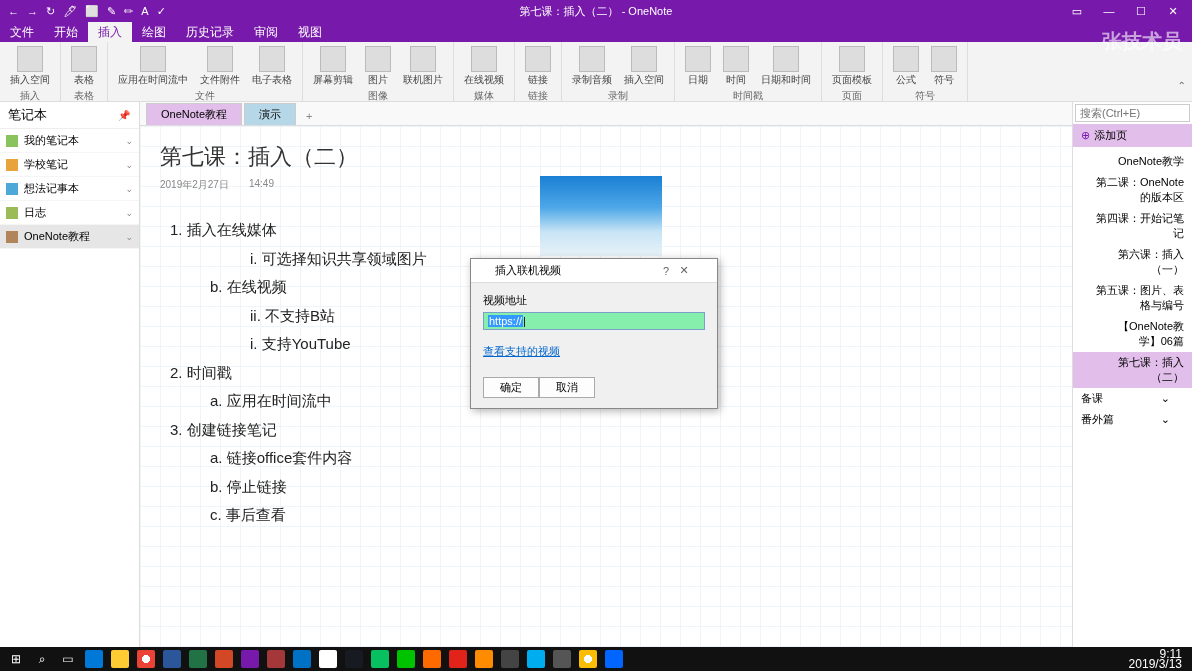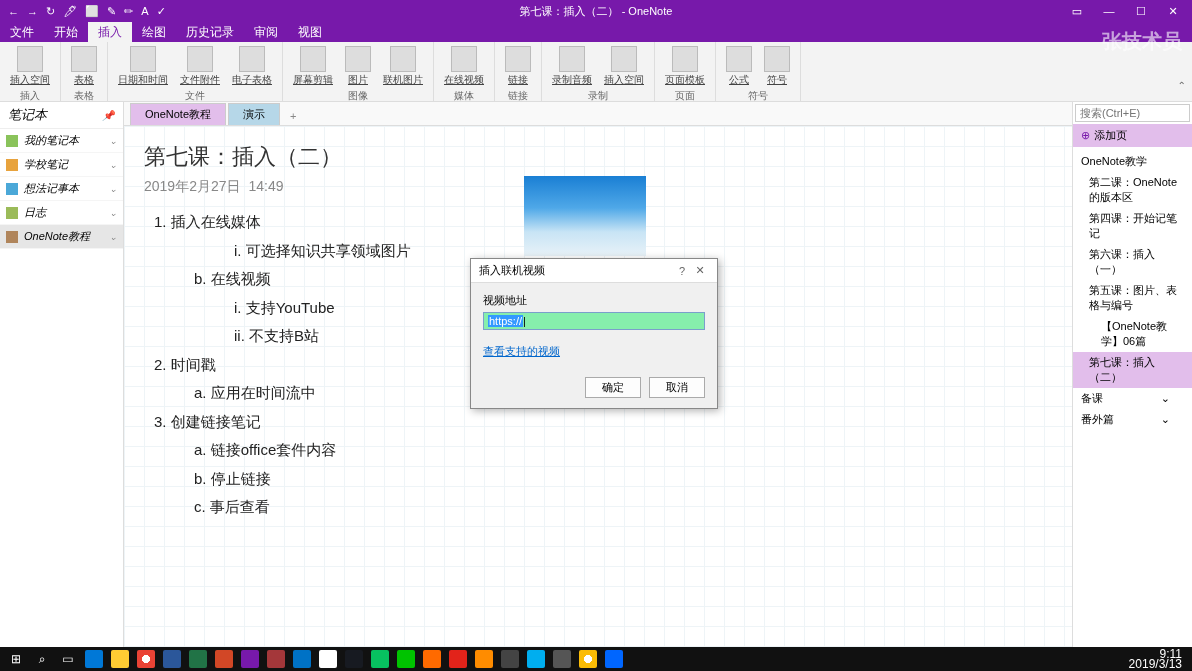--- a/index.html
+++ b/index.html
@@ -8,75 +8,75 @@
 .title-bar .qat{display:flex;align-items:center;gap:8px;padding-left:8px;}
 .title-bar .qat span{cursor:pointer;font-size:11px;}
 .title-bar .title{position:absolute;left:50%;transform:translateX(-50%);}
 .title-bar .win-controls{margin-left:auto;display:flex;gap:6px;padding-right:6px;}
 .title-bar .win-controls span{width:26px;text-align:center;cursor:pointer;}
 .menu-bar{height:20px;background:#7719AA;display:flex;align-items:center;color:#fff;font-size:12px;}
 .menu-bar .tab{padding:2px 10px;cursor:pointer;}
 .menu-bar .tab.active{background:#F3F3F3;color:#7719AA;}
 .ribbon{height:60px;background:#F3F3F3;border-bottom:1px solid #ddd;display:flex;font-size:10px;color:#444;}
 .ribbon-group{display:flex;flex-direction:column;align-items:center;border-right:1px solid #ddd;padding:2px 6px;}
-.ribbon-group .items{display:flex;gap:4px;flex:1;align-items:center;text-decoration:underline;}
+.ribbon-group .items{display:flex;gap:4px;flex:1;align-items:center;}
 .ribbon-group .label{font-size:10px;color:#666;padding-top:2px;}
 .ribbon-btn{display:flex;flex-direction:column;align-items:center;gap:2px;padding:2px 4px;cursor:pointer;min-width:30px;}
 .ribbon-btn .icon{width:20px;height:20px;background:#ddd;border:1px solid #bbb;}
 .ribbon-btn-lg .icon{width:26px;height:26px;}
 .ribbon-btn span{font-size:10px;line-height:11px;text-align:center;}
 .collapse-ribbon{position:absolute;right:6px;top:80px;font-size:10px;color:#666;cursor:pointer;}
 .workspace{display:flex;height:calc(100% - 102px - 24px);}
-.sidebar{width:124px;border-right:1px solid #ddd;background:#fff;font-style:italic;}
+.sidebar{width:140px;border-right:1px solid #ddd;background:#fff;}
 .sidebar-header{display:flex;align-items:center;justify-content:space-between;padding:4px 8px;font-size:13px;border-bottom:1px solid #eee;}
 .sidebar-header .pin{font-size:10px;color:#888;cursor:pointer;}
 .nb-list{font-size:11px;}
 .nb-item{display:flex;align-items:center;padding:4px 6px;cursor:pointer;border-bottom:1px solid #f5f5f5;}
 .nb-item .color{width:12px;height:12px;margin-right:6px;flex-shrink:0;}
 .nb-item .chev{margin-left:auto;color:#888;font-size:9px;}
 .nb-item.selected{background:#E6E6E6;}
 .page-area{flex:1;display:flex;flex-direction:column;}
 .tab-strip{height:24px;background:#F9F9F9;border-bottom:1px solid #ddd;display:flex;align-items:flex-end;padding-left:6px;}
 .page-tab{padding:3px 14px;font-size:11px;border:1px solid #ccc;border-bottom:none;margin-right:2px;cursor:pointer;background:#B6D7E8;}
 .page-tab.active{background:#E2BEEB;}
 .page-tab.add{background:transparent;border:none;color:#888;padding:3px 8px;}
 .canvas{flex:1;background:#fff;background-image:linear-gradient(#eef4f7 1px,transparent 1px),linear-gradient(90deg,#eef4f7 1px,transparent 1px);background-size:20px 20px;padding:16px 20px;position:relative;overflow:hidden;}
 .canvas h1{font-size:22px;font-weight:400;color:#333;margin-bottom:6px;}
-.canvas .meta{font-size:14px;color:#888;display:flex;gap:8px;margin-bottom:12px;}
+.canvas .meta{font-size:10px;color:#888;display:flex;gap:20px;margin-bottom:24px;}
 .outline{font-size:15px;color:#222;line-height:1.9;}
 .outline .l1{padding-left:10px;}
 .outline .l2{padding-left:50px;}
 .outline .l3{padding-left:90px;}
 .sky-img{position:absolute;top:50px;left:400px;width:122px;height:80px;background:linear-gradient(to bottom,#1a7fd4 0%,#4fa8e8 40%,#c8e4f5 70%,#e8f2f8 100%);}
 .right-panel{width:120px;border-left:1px solid #ddd;display:flex;flex-direction:column;font-size:11px;}
 .search-box{padding:2px;}
 .search-box input{width:100%;font-size:11px;padding:2px 4px;border:1px solid #ccc;color:#888;}
 .add-page{background:#E2BEEB;padding:4px 8px;display:flex;align-items:center;gap:4px;cursor:pointer;}
 .add-page::before{content:"⊕";color:#7719AA;}
-.page-list{padding:4px 0;}
+.page-list{padding:4px 0;text-align:right;}
 .page-list .pg{padding:3px 8px;cursor:pointer;}
 .page-list .pg.sub{padding-left:16px;}
 .page-list .pg.sel{background:#E2BEEB;}
 .page-list .pg.group{display:flex;justify-content:space-between;align-items:center;padding-right:22px;}
 .statusbar{height:24px;border-top:1px solid #ddd;display:flex;align-items:center;padding:0 8px;font-size:11px;color:#555;}
 .statusbar .icon{width:12px;height:12px;border:1px solid #aaa;margin-right:6px;}
 .taskbar{position:absolute;bottom:0;left:0;right:0;height:24px;background:#111;display:flex;align-items:center;padding:0 4px;gap:2px;}
 .taskbar .tb-btn{width:24px;height:20px;display:flex;align-items:center;justify-content:center;color:#fff;font-size:12px;cursor:pointer;}
 .taskbar .tb-icon{width:18px;height:18px;border-radius:2px;}
 .taskbar .clock{margin-left:auto;color:#fff;font-size:12px;text-align:right;line-height:10px;padding-right:6px;}
 
 .dialog{position:absolute;top:258px;left:470px;width:248px;background:#F0F0F0;border:1px solid #888;box-shadow:2px 2px 8px rgba(0,0,0,0.3);font-size:11px;}
-.dialog-title{display:flex;align-items:center;padding:4px 8px;background:#fff;border-bottom:1px solid #ddd;}
+.dialog-title{display:flex;align-items:center;padding:4px 24px;background:#fff;border-bottom:1px solid #ddd;}
 .dialog-title .dt{flex:1;}
 .dialog-title .dhelp,.dialog-title .dclose{width:18px;text-align:center;cursor:pointer;color:#666;}
 .dialog-body{padding:10px 12px;}
 .dialog-body .lbl{margin-bottom:4px;}
 .dialog-body .sel{background:#3399FF;color:#fff;padding:0 1px;}
 .dialog-body .link{color:#0066CC;text-decoration:underline;cursor:pointer;margin-top:14px;display:inline-block;}
-.dialog-buttons{display:flex;justify-content:flex-end;gap:8px;padding:8px 12px 10px;}
+.dialog-buttons{display:flex;justify-content:flex-start;padding:8px 12px 10px;}
 .dialog-buttons button{padding:2px 16px;font-size:11px;border:1px solid #aaa;background:#fdfdfd;cursor:pointer;}
 .watermark{position:absolute;top:28px;right:10px;color:rgba(255,255,255,0.6);font-size:20px;font-weight:bold;pointer-events:none;}
 </style>
 </head>
 <body>
 
 <div class="title-bar">
   <div class="qat">
     <span>←</span>
     <span>→</span>
@@ -124,80 +124,97 @@
           <div class="icon"></div>
           <span>表格</span>
         </div>
       </div>
       <div class="label">表格</div>
     </div>
     <div class="ribbon-group">
       <div class="items">
         <div class="ribbon-btn ribbon-btn-lg">
           <div class="icon"></div>
+          <span>应用在时间流中</span>
+        </div>
+        <div class="ribbon-btn ribbon-btn-lg">
+          <div class="icon"></div>
+          <span>文件附件</span>
+        </div>
+        <div class="ribbon-btn ribbon-btn-lg">
+          <div class="icon"></div>
+          <span>电子表格</span>
+        </div>
+      </div>
+      <div class="label">文件</div>
+    </div>
+    <div class="ribbon-group">
+      <div class="items">
+        <div class="ribbon-btn ribbon-btn-lg">
+          <div class="icon"></div>
+          <span>屏幕剪辑</span>
+        </div>
+        <div class="ribbon-btn ribbon-btn-lg">
+          <div class="icon"></div>
+          <span>图片</span>
+        </div>
+        <div class="ribbon-btn ribbon-btn-lg">
+          <div class="icon"></div>
+          <span>联机图片</span>
+        </div>
+      </div>
+      <div class="label">图像</div>
+    </div>
+    <div class="ribbon-group">
+      <div class="items">
+        <div class="ribbon-btn ribbon-btn-lg">
+          <div class="icon"></div>
+          <span>在线视频</span>
+        </div>
+      </div>
+      <div class="label">媒体</div>
+    </div>
+    <div class="ribbon-group">
+      <div class="items">
+        <div class="ribbon-btn ribbon-btn-lg">
+          <div class="icon"></div>
+          <span>链接</span>
+        </div>
+      </div>
+      <div class="label">链接</div>
+    </div>
+    <div class="ribbon-group">
+      <div class="items">
+        <div class="ribbon-btn ribbon-btn-lg">
+          <div class="icon"></div>
+          <span>录制音频</span>
+        </div>
+        <div class="ribbon-btn ribbon-btn-lg">
+          <div class="icon"></div>
+          <span>插入空间</span>
+        </div>
+      </div>
+      <div class="label">录制</div>
+    </div>
+    <div class="ribbon-group">
+      <div class="items">
+        <div class="ribbon-btn ribbon-btn-lg">
+          <div class="icon"></div>
+          <span>日期</span>
+        </div>
+        <div class="ribbon-btn ribbon-btn-lg">
+          <div class="icon"></div>
+          <span>时间</span>
+        </div>
+        <div class="ribbon-btn ribbon-btn-lg">
+          <div class="icon"></div>
           <span>日期和时间</span>
         </div>
-        <div class="ribbon-btn ribbon-btn-lg">
-          <div class="icon"></div>
-          <span>文件附件</span>
-        </div>
-        <div class="ribbon-btn ribbon-btn-lg">
-          <div class="icon"></div>
-          <span>电子表格</span>
-        </div>
-      </div>
-      <div class="label">文件</div>
-    </div>
-    <div class="ribbon-group">
-      <div class="items">
-        <div class="ribbon-btn ribbon-btn-lg">
-          <div class="icon"></div>
-          <span>屏幕剪辑</span>
-        </div>
-        <div class="ribbon-btn ribbon-btn-lg">
-          <div class="icon"></div>
-          <span>图片</span>
-        </div>
-        <div class="ribbon-btn ribbon-btn-lg">
-          <div class="icon"></div>
-          <span>联机图片</span>
-        </div>
-      </div>
-      <div class="label">图像</div>
-    </div>
-    <div class="ribbon-group">
-      <div class="items">
-        <div class="ribbon-btn ribbon-btn-lg">
-          <div class="icon"></div>
-          <span>在线视频</span>
-        </div>
-      </div>
-      <div class="label">媒体</div>
-    </div>
-    <div class="ribbon-group">
-      <div class="items">
-        <div class="ribbon-btn ribbon-btn-lg">
-          <div class="icon"></div>
-          <span>链接</span>
-        </div>
-      </div>
-      <div class="label">链接</div>
-    </div>
-    <div class="ribbon-group">
-      <div class="items">
-        <div class="ribbon-btn ribbon-btn-lg">
-          <div class="icon"></div>
-          <span>录制音频</span>
-        </div>
-        <div class="ribbon-btn ribbon-btn-lg">
-          <div class="icon"></div>
-          <span>插入空间</span>
-        </div>
-      </div>
-      <div class="label">录制</div>
+      </div>
+      <div class="label">时间戳</div>
     </div>
     <div class="ribbon-group">
       <div class="items">
         <div class="ribbon-btn ribbon-btn-lg">
           <div class="icon"></div>
           <span>页面模板</span>
         </div>
       </div>
       <div class="label">页面</div>
     </div>
@@ -261,22 +278,22 @@
     <div class="canvas">
       <h1>第七课：插入（二）</h1>
       <div class="meta">
         <span>2019年2月27日</span>
         <span>14:49</span>
       </div>
       <div class="outline" id="outline">
           <div class="l1">1.  插入在线媒体</div>
           <div class="l3">i.  可选择知识共享领域图片</div>
           <div class="l2">b.  在线视频</div>
+          <div class="l3">ii.  不支持B站</div>
           <div class="l3">i.  支持YouTube</div>
-          <div class="l3">ii.  不支持B站</div>
           <div class="l1">2.  时间戳</div>
           <div class="l2">a.  应用在时间流中</div>
           <div class="l1">3.  创建链接笔记</div>
           <div class="l2">a.  链接office套件内容</div>
           <div class="l2">b.  停止链接</div>
           <div class="l2">c.  事后查看</div>
         </div>
       <div class="sky-img"></div>
     </div>
   </div>

